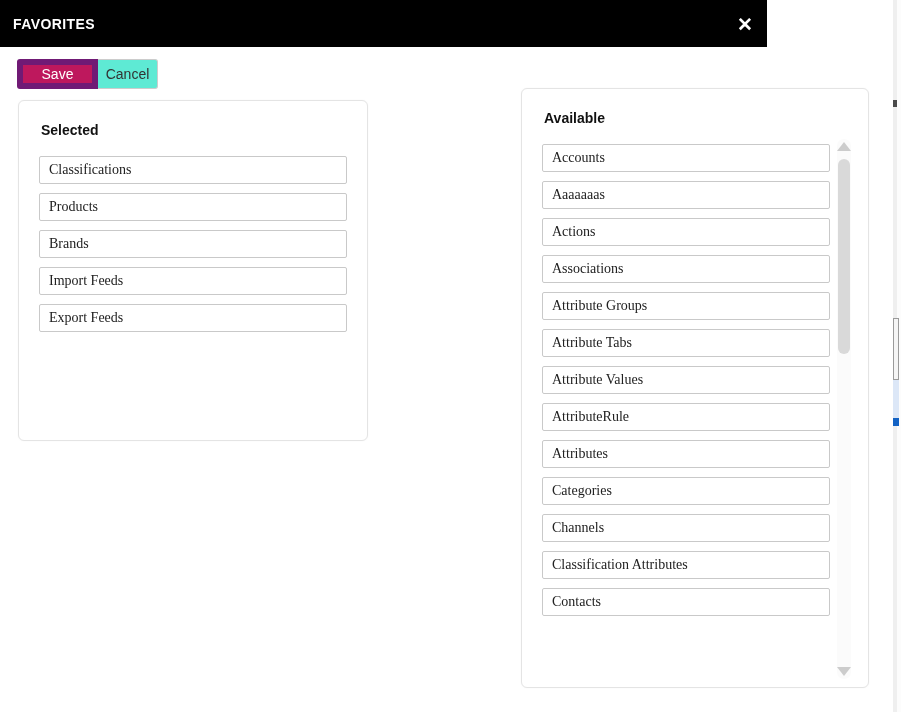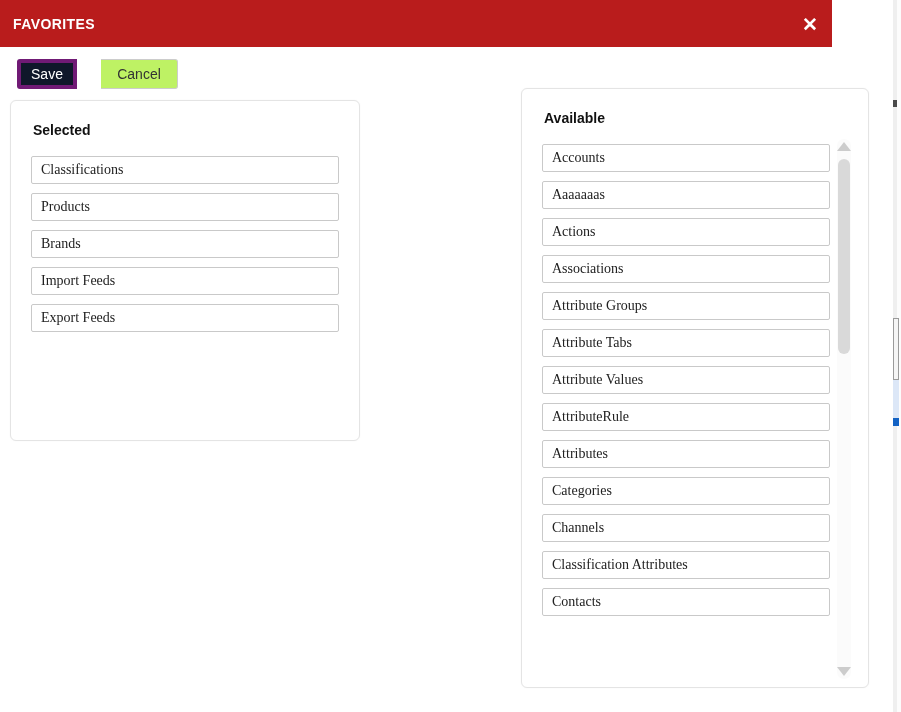--- a/index.html
+++ b/index.html
@@ -7,22 +7,22 @@
     width: 901px; height: 712px;
     background: #ffffff;
     font-family: "Liberation Sans", sans-serif;
     overflow: hidden;
     position: relative;
   }
 
   
   .modal-header {
     position: absolute; left: 0; top: 0;
-    width: 832px; height: 47px;
-    background: #b91c1c;
+    width: 767px; height: 47px;
+    background: #000000;
     display: flex; align-items: center;
   }
   .modal-title {
     color: #ffffff;
     font-size: 14px;
     font-weight: bold;
     letter-spacing: 0.4px;
     padding-left: 13px;
   }
   .close-icon {
@@ -43,45 +43,44 @@
     display: flex;
   }
   .btn {
     height: 30px;
     font-family: "Liberation Sans", sans-serif;
     font-size: 14px;
     cursor: pointer;
     display: inline-flex; align-items: center; justify-content: center;
   }
   .btn-save {
+    width: 81px;
+    background: #be185d;
+    color: #ffffff;
+    border: 6px solid #701a75;
+    border-radius: 3px 0 0 3px;
+  }
+  .btn-cancel {
     width: 60px;
-    background: #0f172a;
-    color: #ffffff;
-    border: 4px solid #701a75;
-    border-radius: 3px 0 0 3px;
-  }
-  .btn-cancel {
-    width: 77px;
-    background: #bef264;
+    background: #5eead4;
     color: #333333;
     border: 1px solid #cccccc;
     border-left: none;
     border-radius: 0 3px 3px 0;
-    margin-left: 24px;
   }
 
   
   .card {
     position: absolute;
     background: #ffffff;
     border: 1px solid #e4e4e4;
     border-radius: 6px;
     box-shadow: 0 0 2px rgba(0,0,0,0.04);
   }
-  .card-selected { left: 10px; top: 100px; width: 350px; height: 341px; }
+  .card-selected { left: 18px; top: 100px; width: 350px; height: 341px; }
   .card-available { left: 521px; top: 88px; width: 348px; height: 600px; }
 
   .card-heading {
     position: absolute; left: 22px; top: 21px;
     font-size: 14px; font-weight: bold; color: #111111;
   }
 
   .item-list {
     position: absolute; left: 20px; top: 55px; font-family: Liberation Serif, serif;
   }

